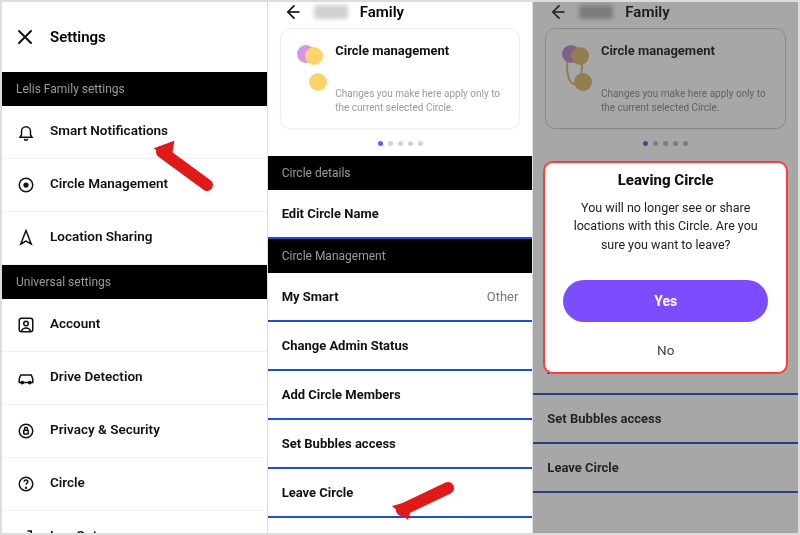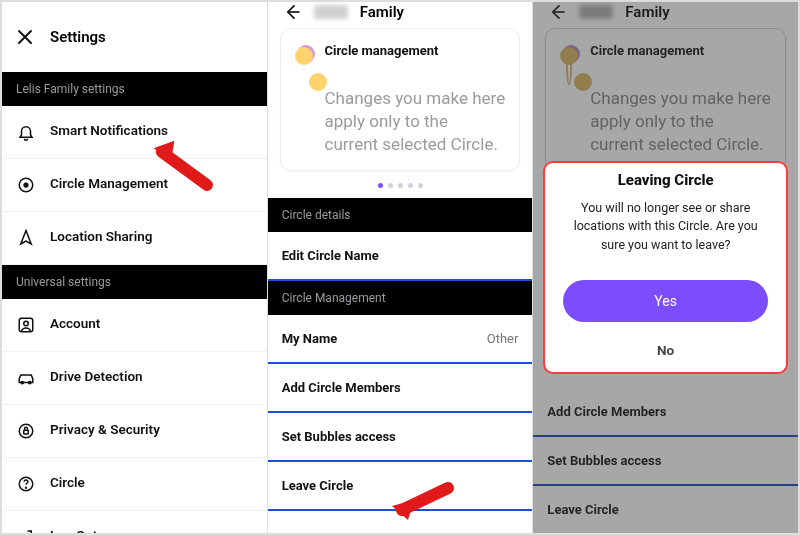--- a/index.html
+++ b/index.html
@@ -19,36 +19,36 @@
   .hdr2{display:flex;align-items:center;gap:12px;padding:0 14px;}
   .blur{display:inline-block;background:#d0d0d0;color:transparent;filter:blur(2px);border-radius:3px;width:34px;height:14px;}
   .card{margin:6px 12px 8px;border:1px solid #eee;border-radius:10px;padding:14px;display:flex;gap:12px;box-shadow:0 1px 2px rgba(0,0,0,.04);}
   .faces{width:48px;height:48px;position:relative;}
   .face{width:18px;height:18px;border-radius:50%;position:absolute;display:flex;align-items:center;justify-content:center;}
   .f1{background:#d496e6;top:2px;left:2px;}
   .f2{background:#ffd36b;top:4px;right:0;}
   .f3{background:#ffd36b;bottom:0;left:14px;}
   .ring{position:absolute;inset:6px;border:2px solid #f4d18a;border-radius:50%;z-index:-1;}
   .card-title{font-size:13px;font-weight:700;color:#111;margin-bottom:3px;}
-  .card-sub{font-size:17px;color:#9a9aa0;line-height:1.35;margin-top:29px;}
+  .card-sub{font-size:10px;color:#9a9aa0;line-height:1.35;margin-top:29px;}
   .dots{display:flex;gap:5px;justify-content:center;padding:4px 0 10px;}
   .dot{width:5px;height:5px;border-radius:50%;background:#d1d1dd;}
   .dot.active{background:#7c4dff;}
   .row2{display:flex;align-items:center;justify-content:space-between;padding:16px 14px;border-bottom:2px solid #1d4ed8;cursor:pointer;}
   .row2 .lab{font-size:13px;font-weight:700;color:#111;}
   .row2 .val{font-size:13px;color:#777;}
   
   .dim{position:absolute;inset:0;background:rgba(60,60,60,.45);z-index:2;}
   .under{filter:brightness(.85);}
   .modal-wrap{position:absolute;inset:0;display:flex;align-items:center;justify-content:center;z-index:3;padding:10px;}
   .modal{width:100%;background:#fff;border-radius:10px;border:2px solid #ff3b3b;padding:8px 18px;text-align:center;}
   .m-title{font-size:15px;font-weight:800;color:#111;margin-bottom:10px;}
   .m-text{font-size:12.5px;color:#222;line-height:1.45;margin-bottom:26px;}
-  .btn-yes{background:#7c4dff;color:#fff;border:none;border-radius:999px;padding:13px 0;width:100%;font-size:14px;font-weight:400;cursor:pointer;margin-bottom:14px;}
-  .btn-no{background:none;border:none;color:#444;font-size:13.5px;cursor:pointer;padding:6px;font-weight:bold;}
+  .btn-yes{background:#7c4dff;color:#fff;border:none;border-radius:999px;padding:13px 0;width:100%;font-size:14px;font-weight:700;cursor:pointer;margin-bottom:14px;}
+  .btn-no{background:none;border:none;color:#444;font-size:13.5px;cursor:pointer;padding:6px;}
   
   svg{display:block;}
   
   .arrow{position:absolute;z-index:10;}
 </style>
 </head>
 <body>
 
 <div class="wrap">
 
@@ -178,23 +178,26 @@
         <div class="dot"></div>
         <div class="dot"></div>
         <div class="dot"></div>
     </div>
     <div class="section">Circle details</div>
     <div class="row2">
         <span class="lab">Edit Circle Name</span>
       </div>
     <div class="section">Circle Management</div>
     <div class="row2">
-      <span class="lab">My Name</span>
+      <span class="lab">My Smart</span>
       <span class="val">Other</span>
     </div>
+    <div class="row2">
+        <span class="lab">Change Admin Status</span>
+      </div>
     <div class="row2">
         <span class="lab">Add Circle Members</span>
       </div>
     <div class="row2">
         <span class="lab">Set Bubbles access</span>
       </div>
     <div class="row2">
         <span class="lab">Leave Circle</span>
       </div>
 

